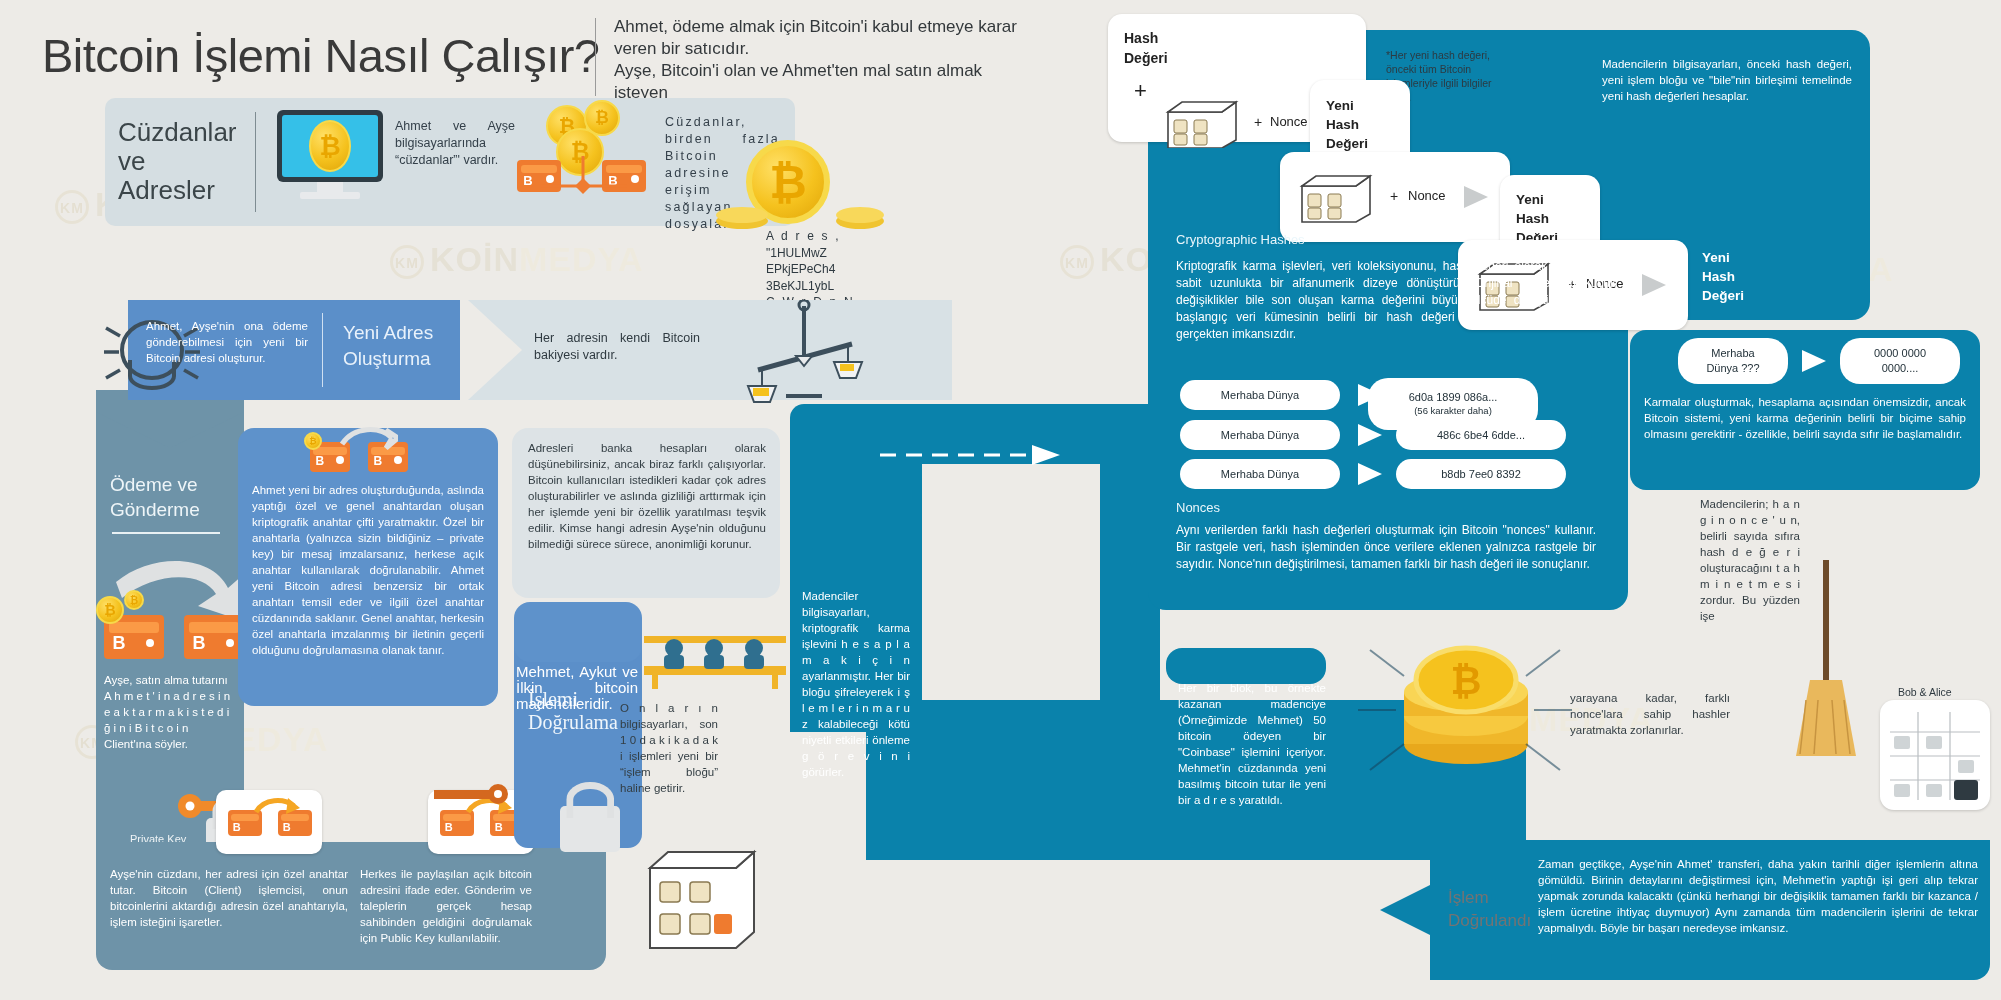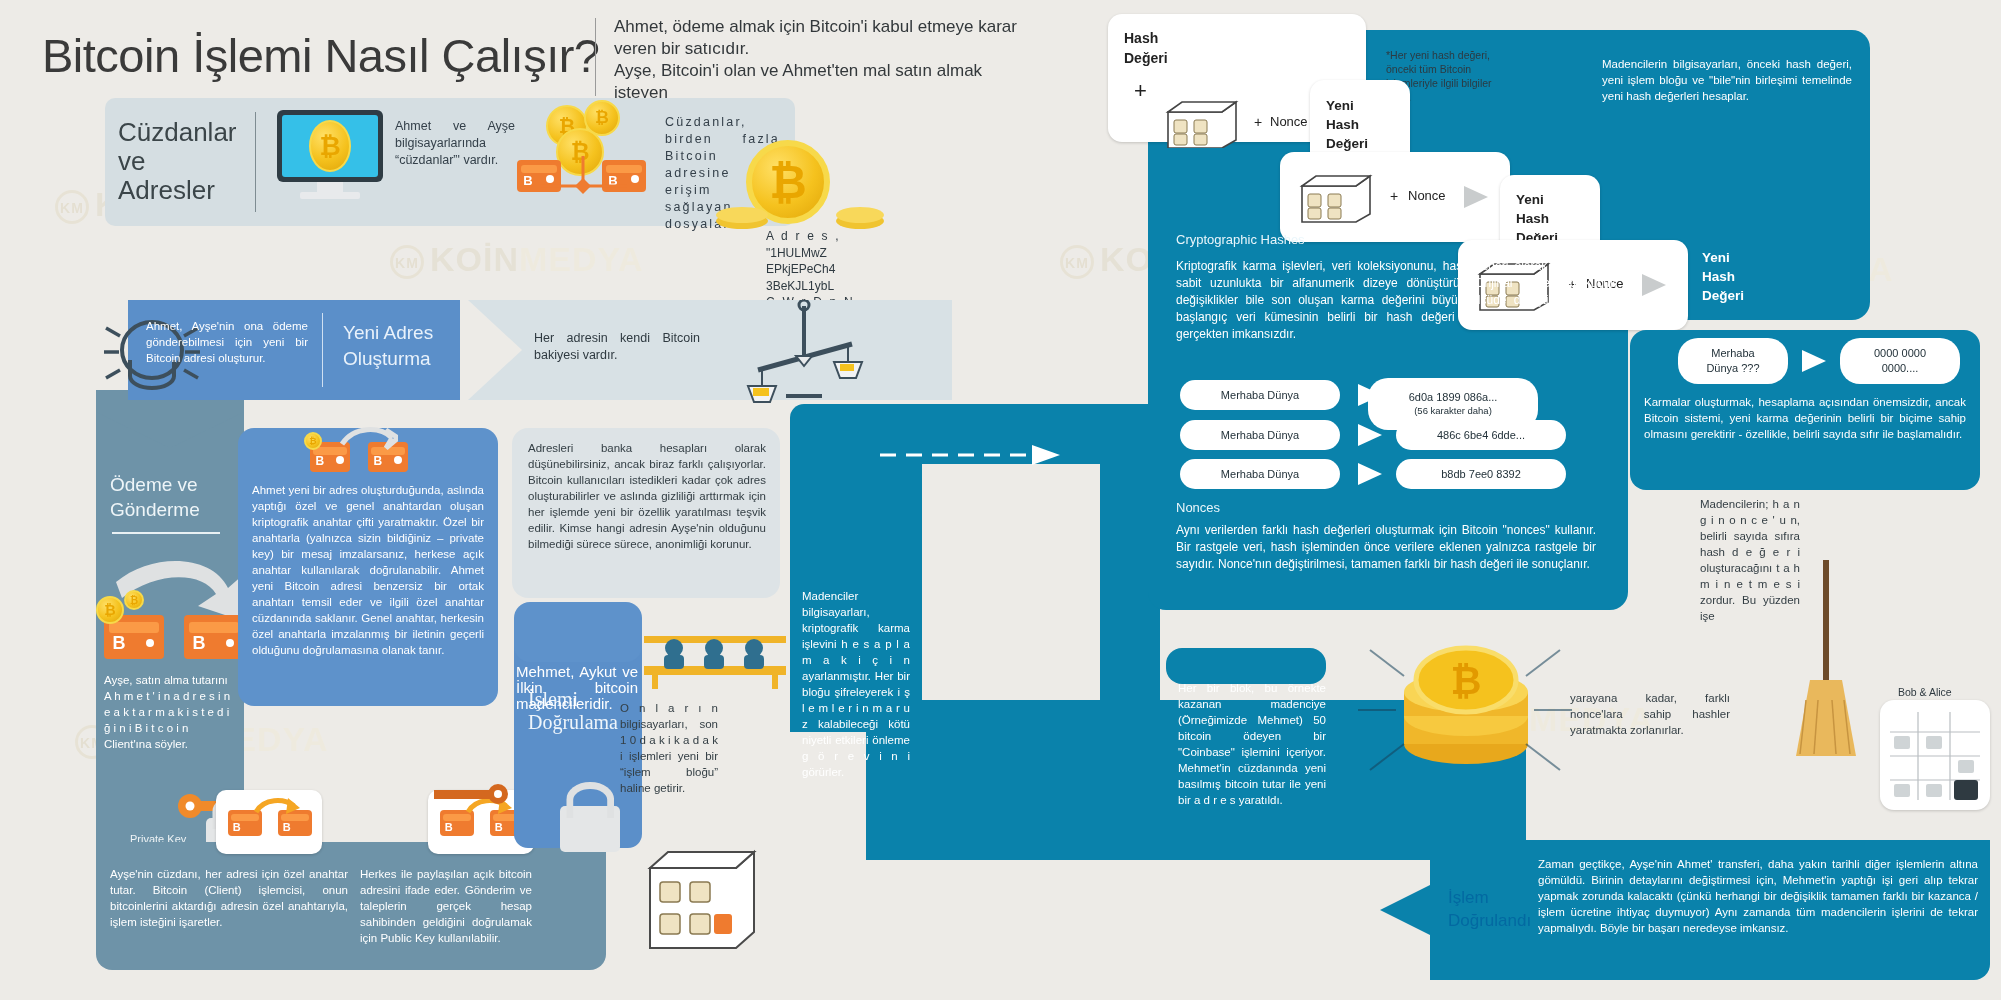--- a/index.html
+++ b/index.html
@@ -502,21 +502,21 @@
       <rect x="10" y="78" width="16" height="13" rx="2"></rect>
       <rect x="42" y="78" width="16" height="13" rx="2"></rect>
     </g>
     <rect x="70" y="74" width="24" height="20" rx="3" fill="#2f3a41"></rect>
   </svg>
 
   <div class="panel-teal" style="left:1430px; top:840px; width:560px; height:140px; border-radius:0 0 16px 0;"></div>
   <svg style="position:absolute;left:1380px;top:840px;width:140px;height:140px;">
     <polygon points="140,0 140,140 0,70" fill="#0a82ab"></polygon>
   </svg>
-  <div class="t" style="left:1448px; top:886px; width:110px; font-size:17px; color:#0369a1; line-height:23px;">
+  <div class="t" style="left:1448px; top:886px; width:110px; font-size:17px; color:#737373; line-height:23px;">
     <div>İşlem</div>
     <div>Doğrulandı</div>
   </div>
   <div class="t just" style="left:1538px; top:856px; width:440px; font-size:11.5px; line-height:16px; color:#ffffff;">Zaman geçtikçe, Ayşe'nin Ahmet' transferi, daha yakın tarihli diğer işlemlerin altına gömüldü. Birinin detaylarını değiştirmesi için, Mehmet'in yaptığı işi geri alıp tekrar yapmak zorunda kalacaktı (çünkü herhangi bir değişiklik tamamen farklı bir kazanca / işlem ücretine ihtiyaç duymuyor) Aynı zamanda tüm madencilerin işlerini de tekrar yapmalıydı. Böyle bir başarı neredeyse imkansız.</div>
 
   <svg style="position:absolute;left:880px;top:442px;width:190px;height:26px;">
     <line x1="0" y1="13" x2="150" y2="13" stroke="#ffffff" stroke-width="3" stroke-dasharray="16 10"></line>
     <polygon points="152,3 180,13 152,23" fill="#ffffff"></polygon>
   </svg>
 

